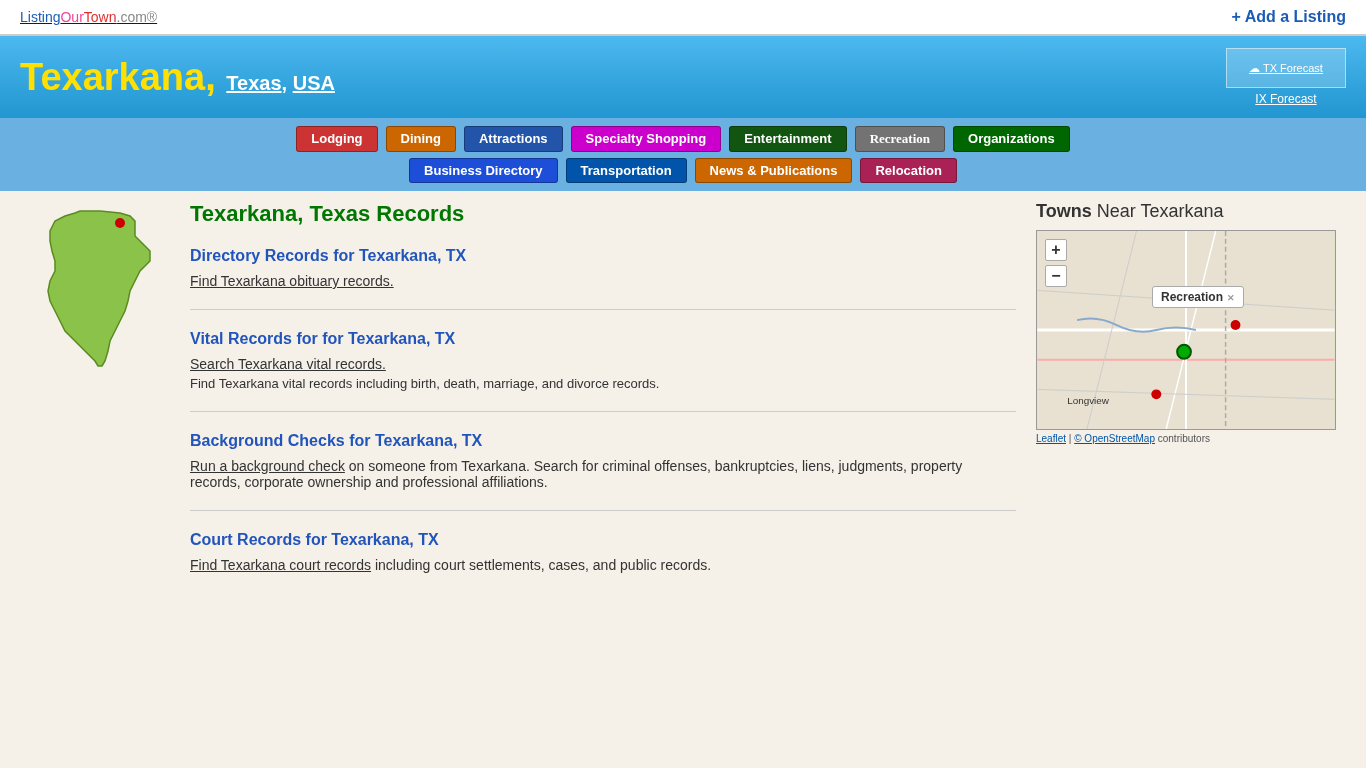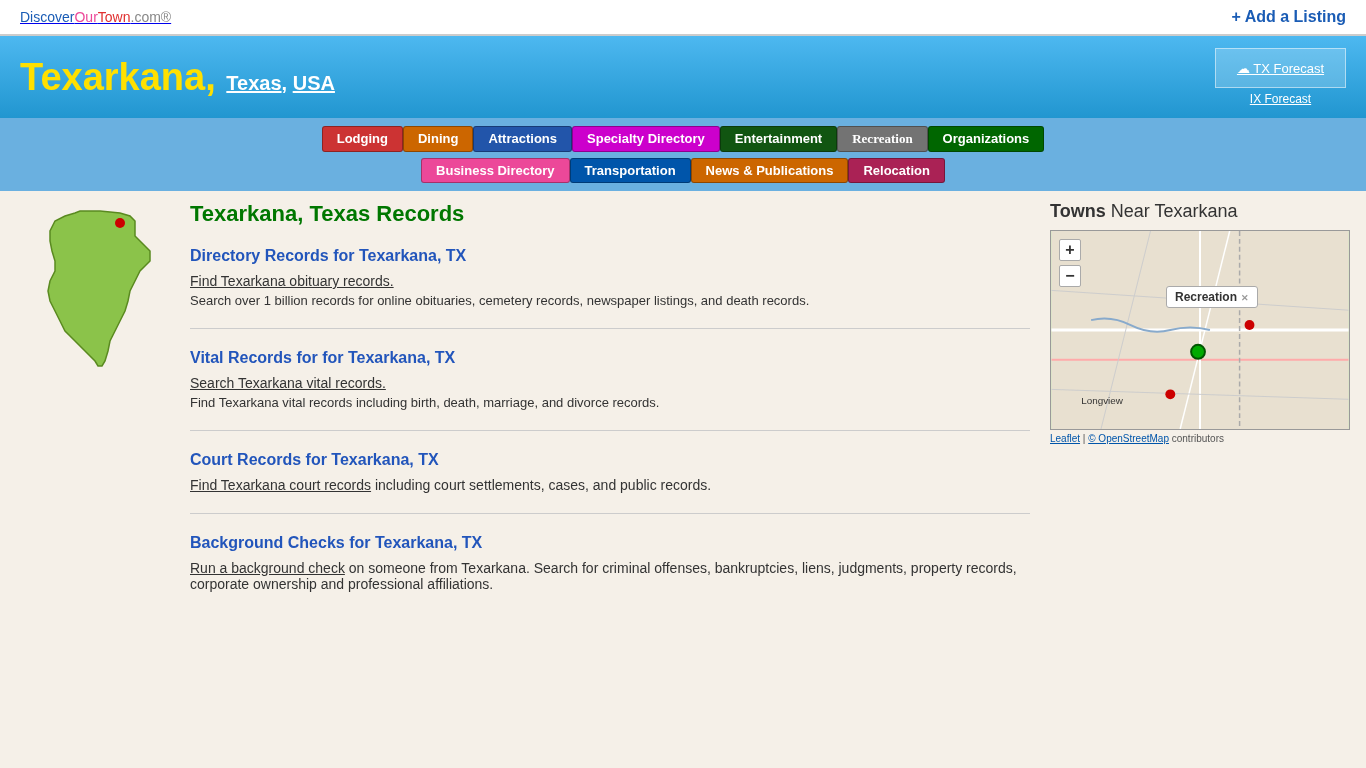--- a/index.html
+++ b/index.html
@@ -62,42 +62,42 @@
     #nav-area {
       background: #6ab0e0;
       padding: 8px 10px;
       display: flex;
       flex-direction: column;
       align-items: center;
       gap: 6px;
     }
     #nav-row1, #nav-row2 {
       display: flex;
-      gap: 0;
+      gap: 8px;
       flex-wrap: wrap;
       justify-content: center;
     }
     .nav-btn {
       padding: 4px 14px;
       border: 1px solid rgba(0,0,0,0.3);
       border-radius: 3px;
       font-size: 13px;
       font-weight: bold;
       cursor: pointer;
       color: #fff;
       text-decoration: none;
     }
     .nav-lodging { background: #cc3333; }
     .nav-dining { background: #cc6600; }
     .nav-attractions { background: #2255aa; }
     .nav-specialty { background: #cc00cc; }
     .nav-entertainment { background: #115511; }
     .nav-recreation { background: #737373; font-family: Liberation Serif, serif; }
     .nav-organizations { background: #006600; }
-    .nav-business { background: #ec4899; }
+    .nav-business { background: #1d4ed8; }
     .nav-transportation { background: #0055aa; }
     .nav-news { background: #cc6600; }
     .nav-relocation { background: #aa2255; }
 
     
     #main-content {
       display: flex;
       padding: 0 20px 20px 20px;
       gap: 20px;
       background: #f5f0e8;
@@ -224,107 +224,106 @@
       color: #999;
       margin-left: 4px;
       cursor: pointer;
     }
   </style>
 </head>
 <body>
 
 <div id="header">
   <a href="#">
-    <span id="logo-discover">Discover</span><span id="logo-our">Our</span><span id="logo-town">Town</span><span id="logo-com">.com®</span>
+    <span id="logo-discover">Listing</span><span id="logo-our">Our</span><span id="logo-town">Town</span><span id="logo-com">.com®</span>
   </a>
   <a href="#" id="add-listing">+ Add a Listing</a>
 </div>
 
 <div id="city-banner">
   <div>
     <span id="city-title">
       <span>Texarkana,</span>
       <span id="city-state-links">
         <a href="#">Texas</a><span>,</span>
         <a href="#">USA</a>
       </span>
     </span>
   </div>
   <div id="forecast-link">
     <a href="#">
 
-      <div style="width:131px; height:40px; background:rgba(255,255,255,0.2); border:1px solid rgba(255,255,255,0.5); display:flex; align-items:center; justify-content:center; color:white; font-size:13px; margin-bottom:4px;">
+      <div style="width:120px; height:40px; background:rgba(255,255,255,0.2); border:1px solid rgba(255,255,255,0.5); display:flex; align-items:center; justify-content:center; color:white; font-size:11px; margin-bottom:4px;">
         ☁ TX Forecast
       </div>
     </a>
     <a href="#" style="color:#fff; font-size:12px; text-decoration:underline;">IX Forecast</a>
   </div>
 </div>
 
 <div id="nav-area">
   <div id="nav-row1">
     <a href="#" class="nav-btn nav-lodging">Lodging</a>
     <a href="#" class="nav-btn nav-dining">Dining</a>
     <a href="#" class="nav-btn nav-attractions">Attractions</a>
-    <a href="#" class="nav-btn nav-specialty">Specialty Directory</a>
+    <a href="#" class="nav-btn nav-specialty">Specialty Shopping</a>
     <a href="#" class="nav-btn nav-entertainment">Entertainment</a>
     <a href="#" class="nav-btn nav-recreation">Recreation</a>
     <a href="#" class="nav-btn nav-organizations">Organizations</a>
   </div>
   <div id="nav-row2">
     <a href="#" class="nav-btn nav-business">Business Directory</a>
     <a href="#" class="nav-btn nav-transportation">Transportation</a>
     <a href="#" class="nav-btn nav-news">News &amp; Publications</a>
     <a href="#" class="nav-btn nav-relocation">Relocation</a>
   </div>
 </div>
 
-<div style="display:flex; background:#f5f0e8; padding: 10px 6px 0 20px;">
+<div style="display:flex; background:#f5f0e8; padding: 10px 20px 0 20px;">
 
   <div style="width:160px; flex-shrink:0;">
     <svg id="texas-svg" viewBox="0 0 160 180" xmlns="http://www.w3.org/2000/svg">
 
       <polygon points="
         60,10 80,10 100,12 110,15 115,20 115,35 120,40 125,45 130,50 130,60 125,65 120,70 115,80 110,90 108,100 105,110 100,120 95,130 90,140 88,150 85,160 82,165 78,165 75,160 70,155 65,150 60,145 55,140 50,135 45,130 40,120 35,110 30,100 28,90 30,80 35,70 35,60 32,50 30,40 30,30 35,20 45,15 55,12" fill="#8bc34a" stroke="#5a8a20" stroke-width="1.5"></polygon>
 
       <circle cx="100" cy="22" r="5" fill="#cc0000"></circle>
     </svg>
   </div>
 
   <div id="main-content" style="flex:1; display:flex; gap:20px; padding: 0 0 20px 10px;">
     <div id="left-content">
       <h1 id="page-title">Texarkana, Texas Records</h1>
 
       <div class="record-section">
         <h2 class="record-section-title">Directory Records for Texarkana, TX</h2>
         <div>
           <a href="#" class="record-link">Find Texarkana obituary records.</a>
         </div>
-        <p class="record-description">Search over 1 billion records for online obituaries, cemetery records, newspaper listings, and death records.</p>
       </div>
 
       <div class="record-section">
         <h2 class="record-section-title">Vital Records for for Texarkana, TX</h2>
         <div>
           <a href="#" class="record-link">Search Texarkana vital records.</a>
         </div>
         <p class="record-description">Find Texarkana vital records including birth, death, marriage, and divorce records.</p>
       </div>
 
       <div class="record-section">
+        <h2 class="record-section-title">Background Checks for Texarkana, TX</h2>
+        <div>
+          <a href="#" class="record-link">Run a background check</a><span> on someone from Texarkana. Search for criminal offenses, bankruptcies, liens, judgments, property records, corporate ownership and professional affiliations.</span>
+        </div>
+      </div>
+
+      <div class="record-section">
         <h2 class="record-section-title">Court Records for Texarkana, TX</h2>
         <div>
           <a href="#" class="record-link">Find Texarkana court records</a><span> including court settlements, cases, and public records.</span>
-        </div>
-      </div>
-
-      <div class="record-section">
-        <h2 class="record-section-title">Background Checks for Texarkana, TX</h2>
-        <div>
-          <a href="#" class="record-link">Run a background check</a><span> on someone from Texarkana. Search for criminal offenses, bankruptcies, liens, judgments, property records, corporate ownership and professional affiliations.</span>
         </div>
       </div>
 
     </div>
 
     <div id="right-sidebar">
       <h2 id="towns-title">
         <span style="font-weight:bold;">Towns</span>
         <span style="font-weight:normal;"> Near Texarkana</span>
       </h2>

